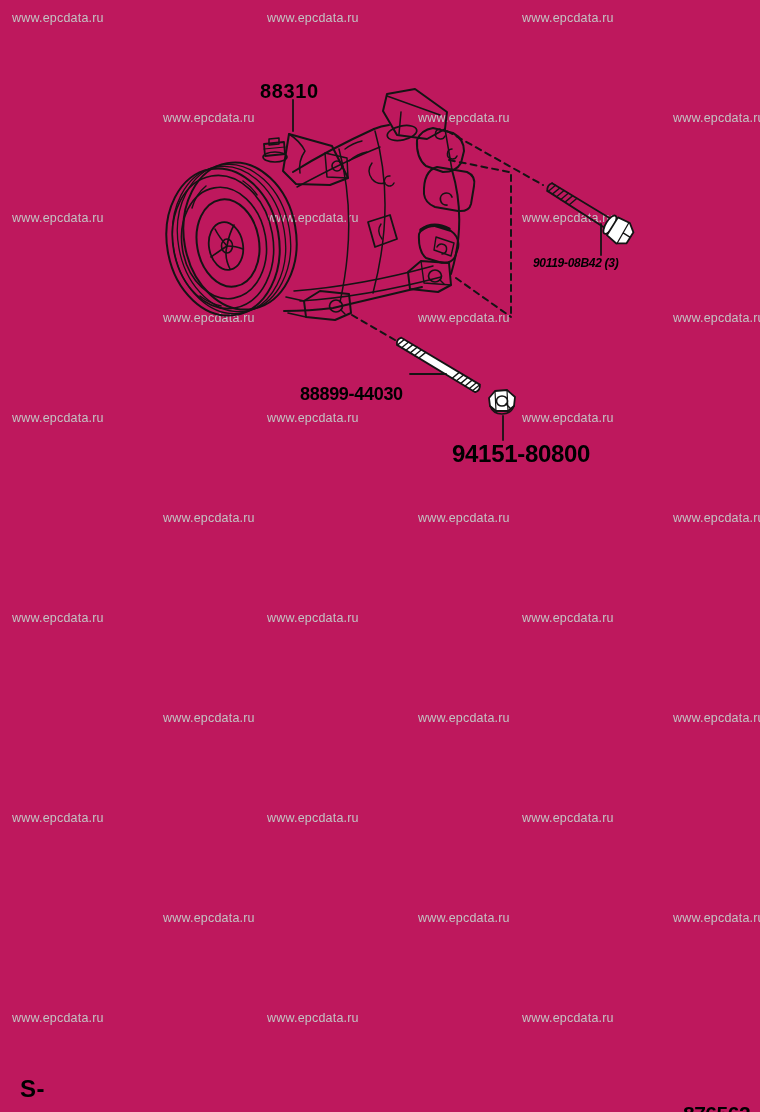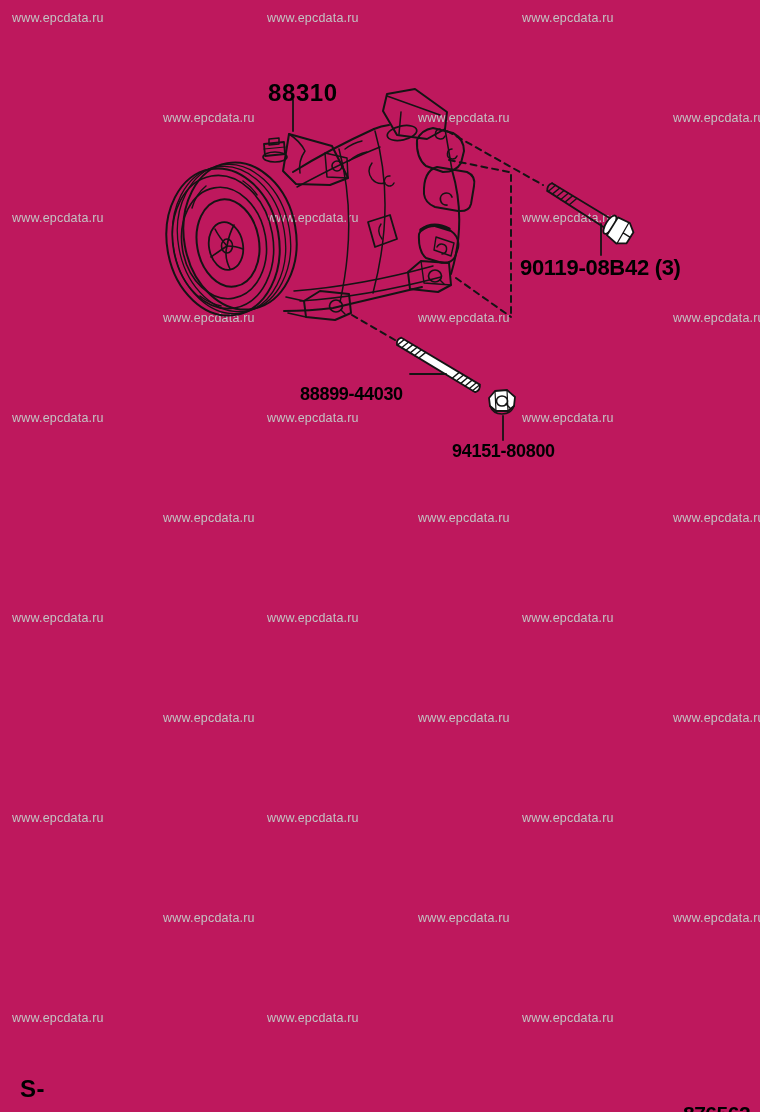--- a/index.html
+++ b/index.html
@@ -3,24 +3,24 @@
 <meta charset="utf-8">
 <style>
   html,body{margin:0;padding:0;background:#fff;}
   .page{position:relative;width:760px;height:1112px;background:#be185d;overflow:hidden;
         font-family:"Liberation Sans",sans-serif;}
   .wm{position:absolute;font-family:"Liberation Sans",sans-serif;font-size:12.5px;
       color:#c3c3c3;white-space:nowrap;z-index:0;letter-spacing:0.2px;}
   .diagram-svg{position:absolute;left:0;top:0;z-index:1;}
   .lbl{position:absolute;z-index:2;font-weight:bold;color:#000;white-space:nowrap;
        letter-spacing:-0.3px;line-height:1;}
-  #lbl-compressor{left:268px;top:81px;font-size:24px;letter-spacing:0.6px;}
-  #lbl-bolt{left:520px;top:257px;font-size:22px;}
+  #lbl-compressor{left:260px;top:81px;font-size:20px;letter-spacing:0.6px;}
+  #lbl-bolt{left:533px;top:257px;font-size:12px;font-style:italic;}
   #lbl-stud{left:300px;top:365px;font-size:18px;margin-top:20px;}
-  #lbl-nut{left:452px;top:442px;font-size:18px;}
+  #lbl-nut{left:452px;top:442px;font-size:24px;}
   #footer-left{left:20px;top:1077px;font-size:24px;letter-spacing:0.5px;}
   #footer-right{left:683px;top:1079px;font-size:21px;letter-spacing:-0.5px;margin-top:24px;}
 </style>
 </head>
 <body>
 
 <div class="page">
 
   <div id="wm-layer">
       <span class="wm" style="left: 12px; top: 11px; color: rgb(195, 195, 195);">www.epcdata.ru</span>

